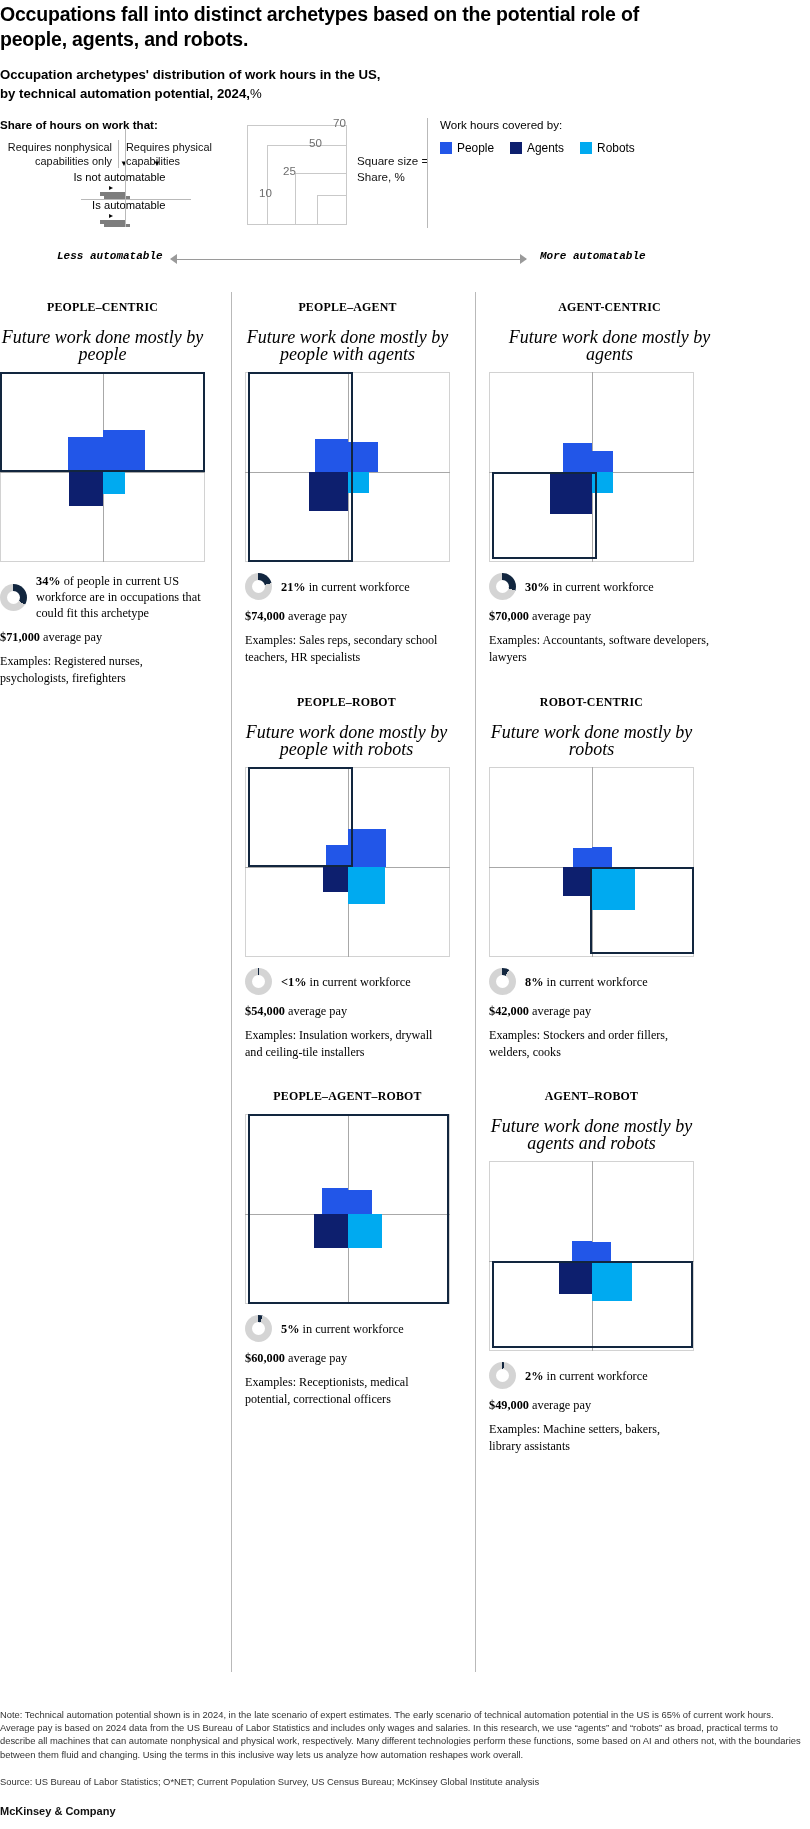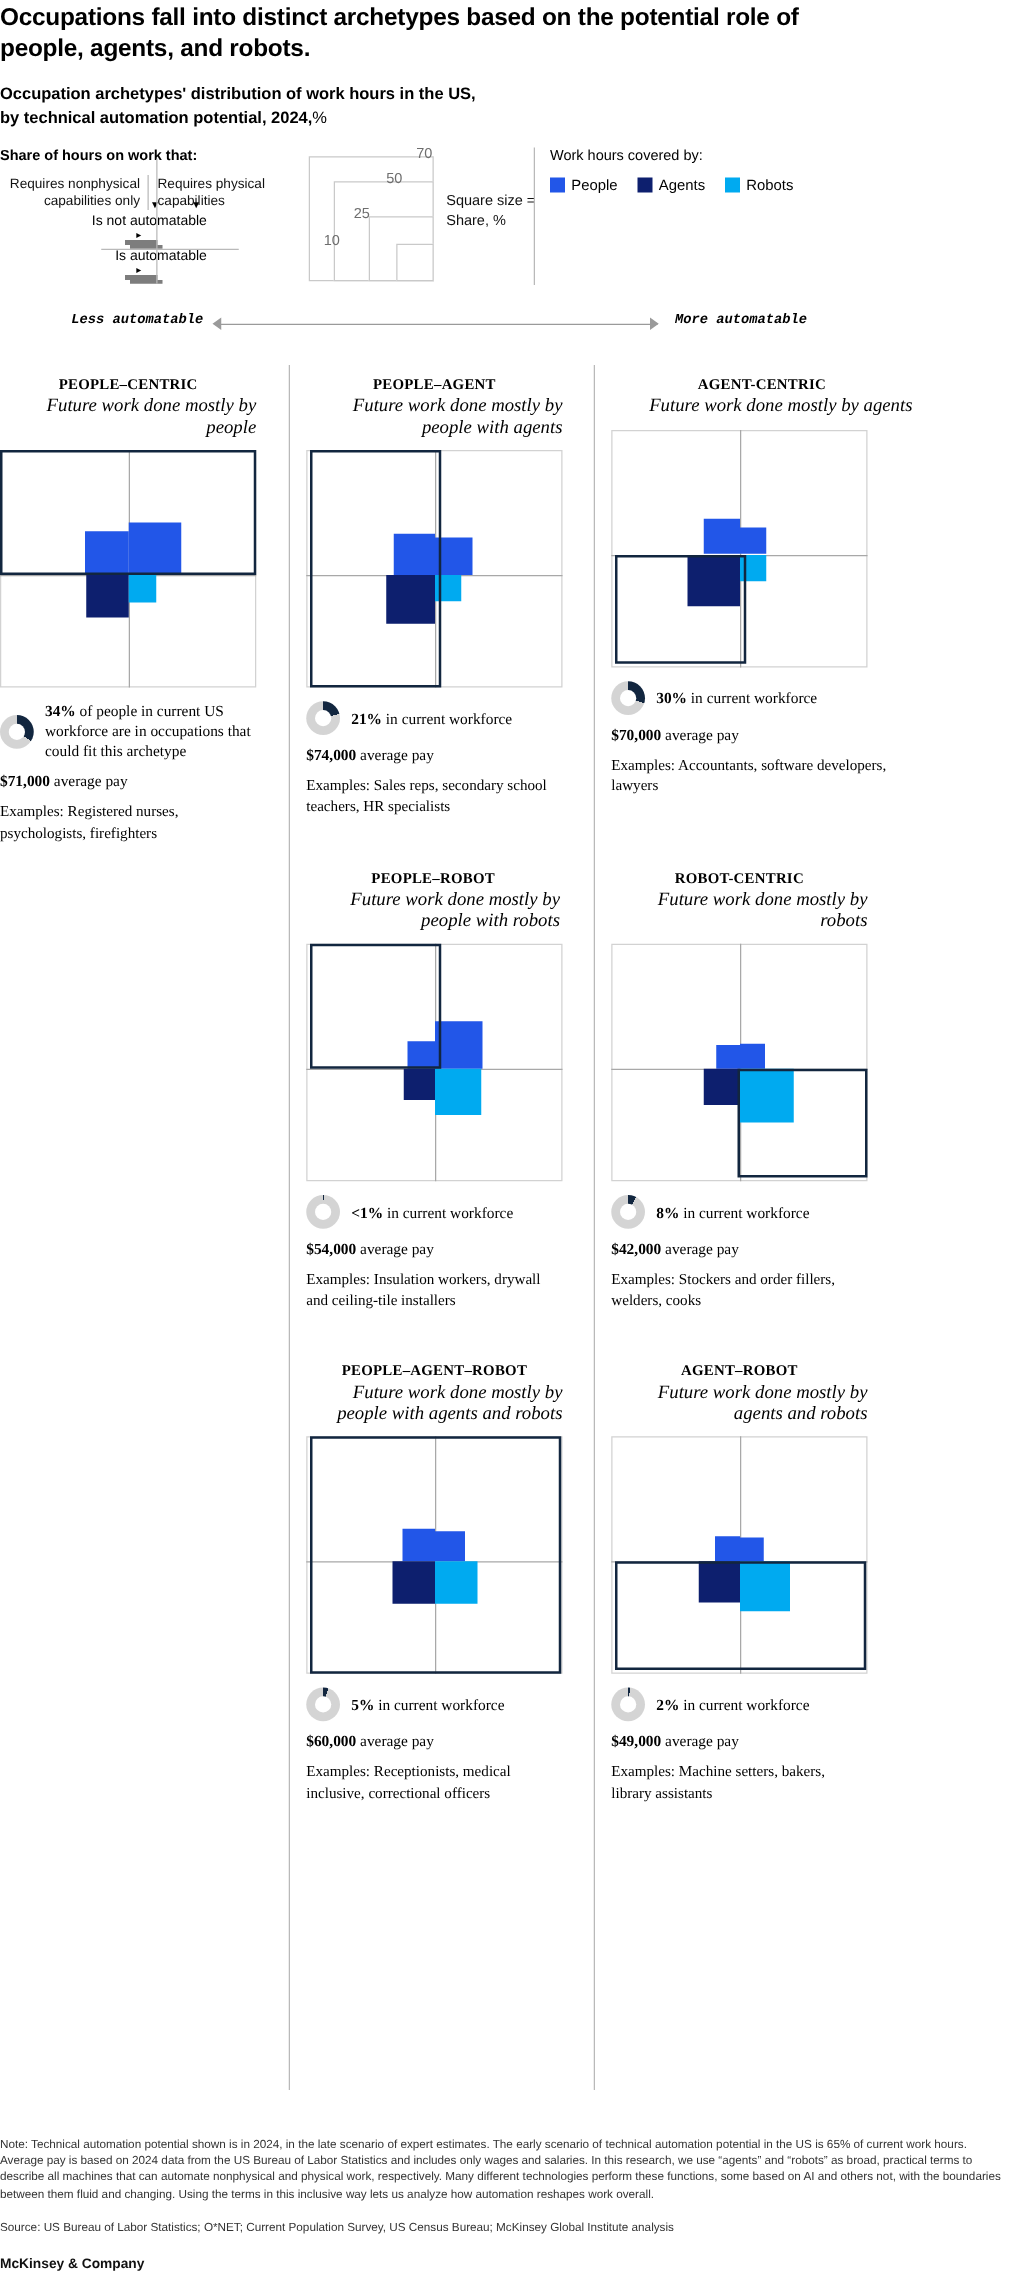--- a/index.html
+++ b/index.html
@@ -98,22 +98,22 @@
   
   .panels{ position:absolute; left:0; top:292px; width:810px; }
   .col-sep{
     position:absolute; width:1px; background:#b9b9b9;
   }
   .panel{ position:absolute;font-family:Liberation Serif, serif; }
   .p-title{
     font-size:11.9px; font-weight:700; text-align:center; letter-spacing:.2px;
   }
   .p-sub{
-    font-size:15px; font-style:italic; text-align:right;
-    line-height:16.5px; margin-top:2px;
+    font-size:18px; font-style:italic; text-align:center;
+    line-height:16.5px; margin-top:14px;
   }
 
   
   .matrix{ position:relative; margin-top:10px; background:#fff; }
   .mx-border{ position:absolute; inset:0; border:1px solid #d2d2d2; }
   .mx-vline{ position:absolute; top:0; bottom:0; width:1px; background:#a8a8a8; }
   .mx-hline{ position:absolute; left:0; right:0; height:1px; background:#a8a8a8; }
   .mx-sq{ position:absolute; }
   .mx-highlight{
     position:absolute; border:2.4px solid #12263f; pointer-events:none;
@@ -320,37 +320,36 @@
         </div>
         <div class="statline">
           <div class="donut" style="background: conic-gradient(rgb(18, 38, 63) 0deg, rgb(18, 38, 63) 28.8deg, rgb(212, 212, 212) 28.8deg, rgb(212, 212, 212) 360deg);"></div>
           <div class="stat-txt"><b>8%</b> in current workforce</div>
         </div>
         <div class="pay"><b>$42,000</b> average pay</div>
         <div class="examples">Examples: Stockers and order fillers, welders, cooks</div>
       </div>
       <div class="panel" style="left: 245px; top: 797px; width: 205px;">
         <div class="p-title">PEOPLE–AGENT–ROBOT</div>
-        <div class="p-sub">Future work done mostly by people with agents and robots</div>
         <div class="matrix" style="width: 205px; height: 190px;">
           <div class="mx-border"></div>
           <div class="mx-vline" style="left: 103px;"></div>
           <div class="mx-hline" style="top: 100px;"></div>
           <div class="mx-sq" style="width: 25.85px; height: 25.85px; background: rgb(34, 86, 232); left: 77.15px; top: 74.15px;"></div>
           <div class="mx-sq" style="width: 24.1805px; height: 24.1805px; background: rgb(34, 86, 232); left: 103px; top: 75.8195px;"></div>
           <div class="mx-sq" style="width: 34.1963px; height: 34.1963px; background: rgb(13, 31, 110); left: 68.8037px; top: 100px;"></div>
           <div class="mx-sq" style="width: 34.1963px; height: 34.1963px; background: rgb(0, 170, 240); left: 103px; top: 100px;"></div>
           <div class="mx-highlight" style="left: 3px; top: 0px; width: 201px; height: 190px;"></div>
         </div>
         <div class="statline">
           <div class="donut" style="background: conic-gradient(rgb(18, 38, 63) 0deg, rgb(18, 38, 63) 18deg, rgb(212, 212, 212) 18deg, rgb(212, 212, 212) 360deg);"></div>
           <div class="stat-txt"><b>5%</b> in current workforce</div>
         </div>
         <div class="pay"><b>$60,000</b> average pay</div>
-        <div class="examples">Examples: Receptionists, medical inclusive, correctional officers</div>
+        <div class="examples">Examples: Receptionists, medical potential, correctional officers</div>
       </div>
       <div class="panel" style="left: 489px; top: 797px; width: 205px;">
         <div class="p-title">AGENT–ROBOT</div>
         <div class="p-sub">Future work done mostly by agents and robots</div>
         <div class="matrix" style="width: 205px; height: 190px;">
           <div class="mx-border"></div>
           <div class="mx-vline" style="left: 103px;"></div>
           <div class="mx-hline" style="top: 100px;"></div>
           <div class="mx-sq" style="width: 20.4362px; height: 20.4362px; background: rgb(34, 86, 232); left: 82.5638px; top: 79.5638px;"></div>
           <div class="mx-sq" style="width: 19.3875px; height: 19.3875px; background: rgb(34, 86, 232); left: 103px; top: 80.6125px;"></div>

